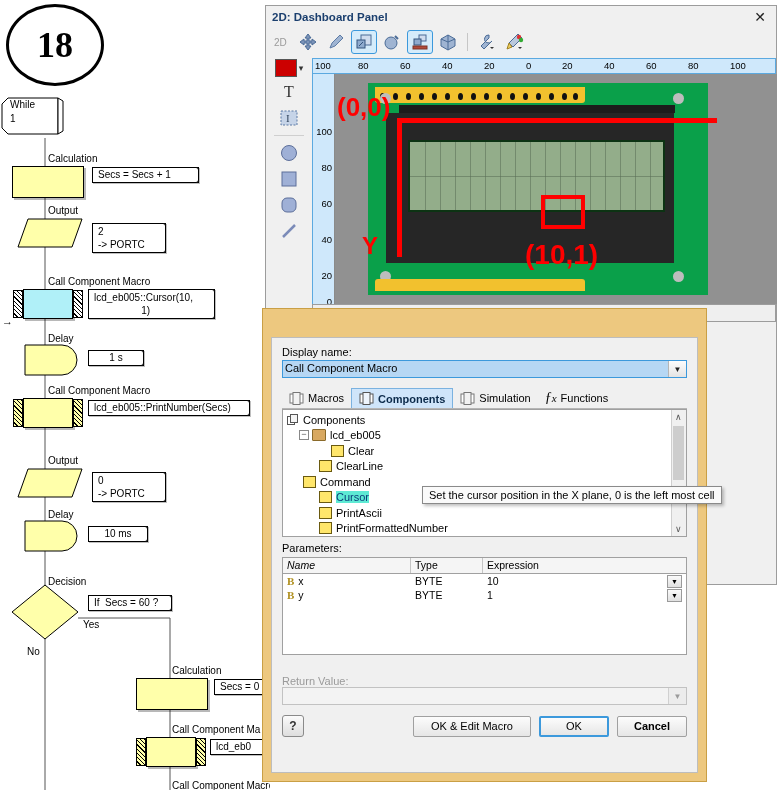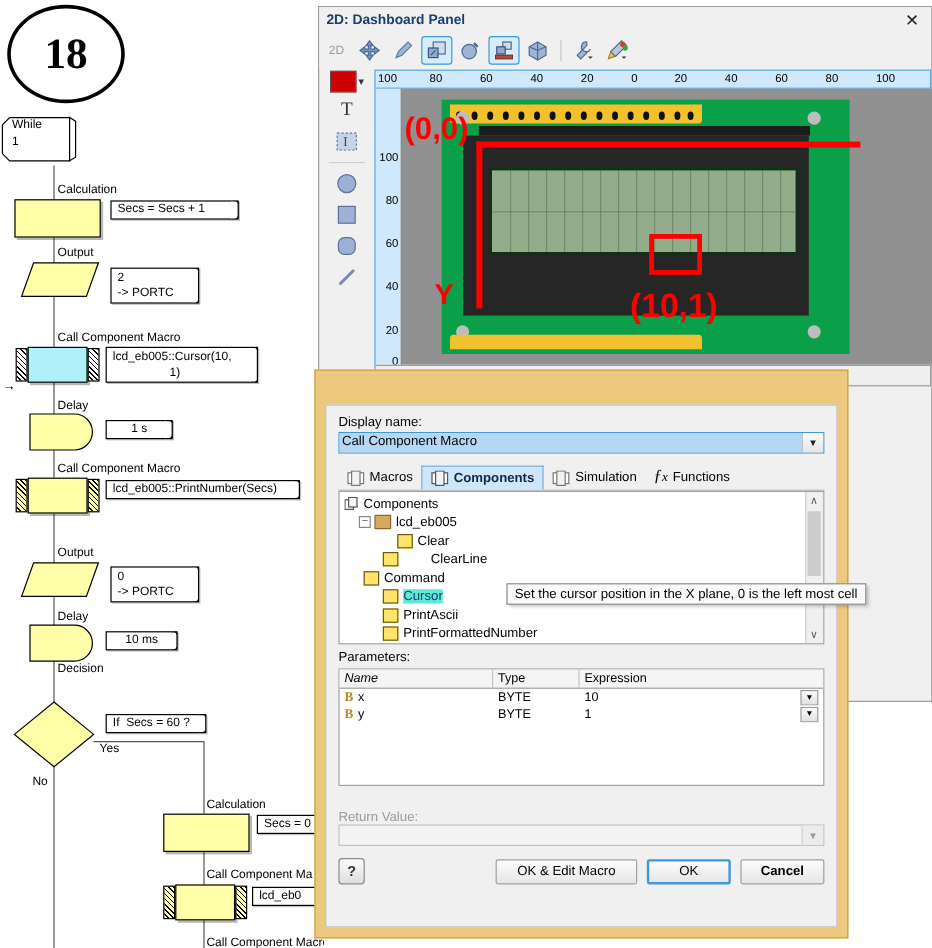--- a/index.html
+++ b/index.html
@@ -182,21 +182,21 @@
   </div>
   <div class="callout" style="left:88px;top:400px;width:150px;">lcd_eb005::PrintNumber(Secs)</div>
 
   <div class="fc-label" style="left:48px;top:455px;">Output</div>
   <div class="callout" style="left:92px;top:472px;width:62px;line-height:13px;">0
 -&gt; PORTC</div>
 
   <div class="fc-label" style="left:48px;top:509px;">Delay</div>
   <div class="callout" style="left:88px;top:526px;width:48px;text-align:center;">10 ms</div>
 
-  <div class="fc-label" style="left:48px;top:552px;">Decision</div>
+  <div class="fc-label" style="left:48px;top:576px;">Decision</div>
   <div class="callout" style="left:88px;top:595px;width:72px;">If  Secs = 60 ?</div>
   <div class="fc-label" style="left:83px;top:619px;">Yes</div>
   <div class="fc-label" style="left:27px;top:646px;">No</div>
 
   <div class="fc-label" style="left:172px;top:665px;">Calculation</div>
   <div class="node rectnode" style="left:136px;top:678px;width:70px;height:30px;"></div>
   <div class="callout" style="left:214px;top:679px;width:60px;">Secs = 0</div>
 
   <div class="fc-label" style="left:172px;top:724px;">Call Component Ma</div>
   <div class="node rectnode" style="left:146px;top:737px;width:48px;height:28px;">
@@ -447,21 +447,21 @@
       </div>
       <div class="trow" style="padding-left:16px;">
         <span style="font-size:9px;color:#555;margin-right:3px;border:1px solid #888;width:8px;height:8px;line-height:7px;text-align:center;display:inline-block;">−</span>
         <span class="folder"></span>
         <span class="lbl">lcd_eb005</span>
       </div>
       <div class="trow" style="padding-left:48px;">
         <span class="sqIcon"></span>
         <span class="lbl">Clear</span>
       </div>
-      <div class="trow" style="padding-left:36px;gap:23px;">
+      <div class="trow" style="padding-left:36px;">
         <span class="sqIcon"></span>
         <span class="lbl">ClearLine</span>
       </div>
       <div class="trow" style="padding-left:20px;">
         <span class="sqIcon"></span>
         <span class="lbl">Command</span>
       </div>
       <div class="trow sel" style="padding-left:36px;">
         <span class="sqIcon"></span>
         <span class="lbl" style="color:#0a3d78;">Cursor</span>

